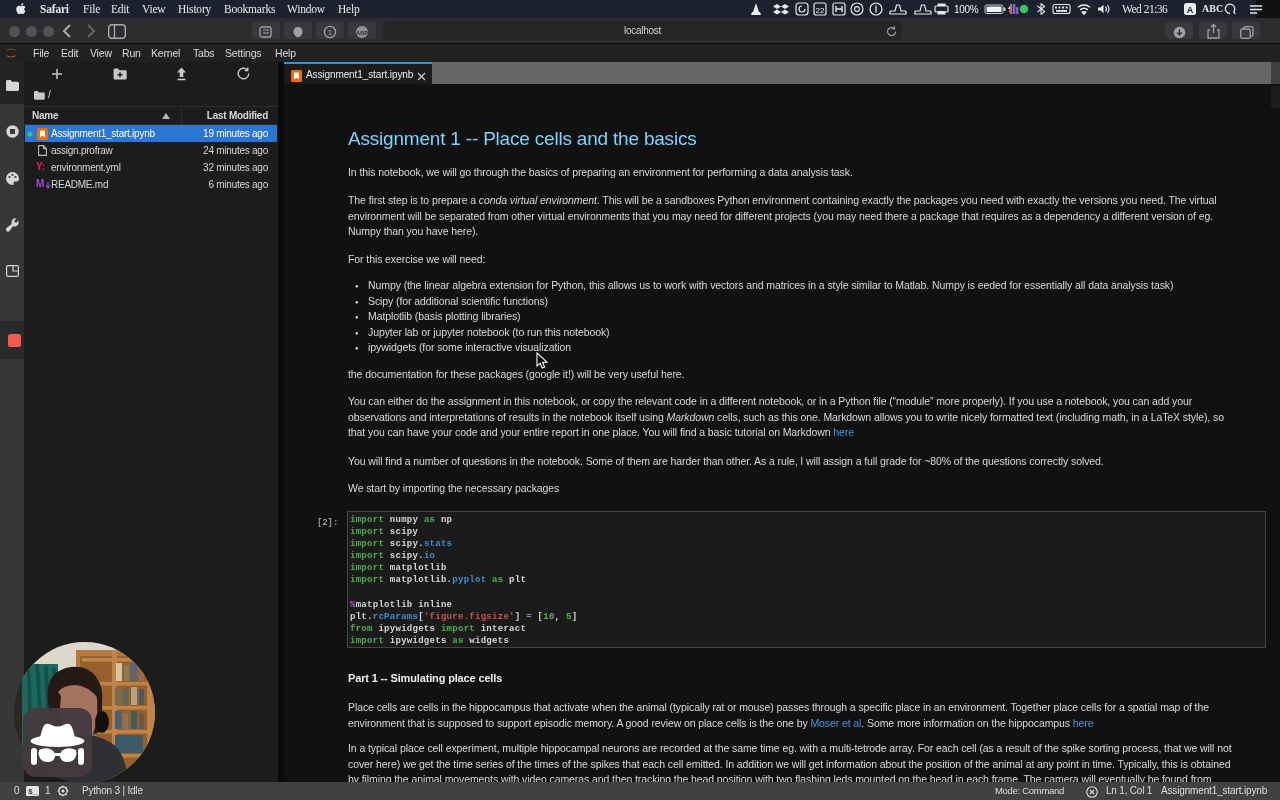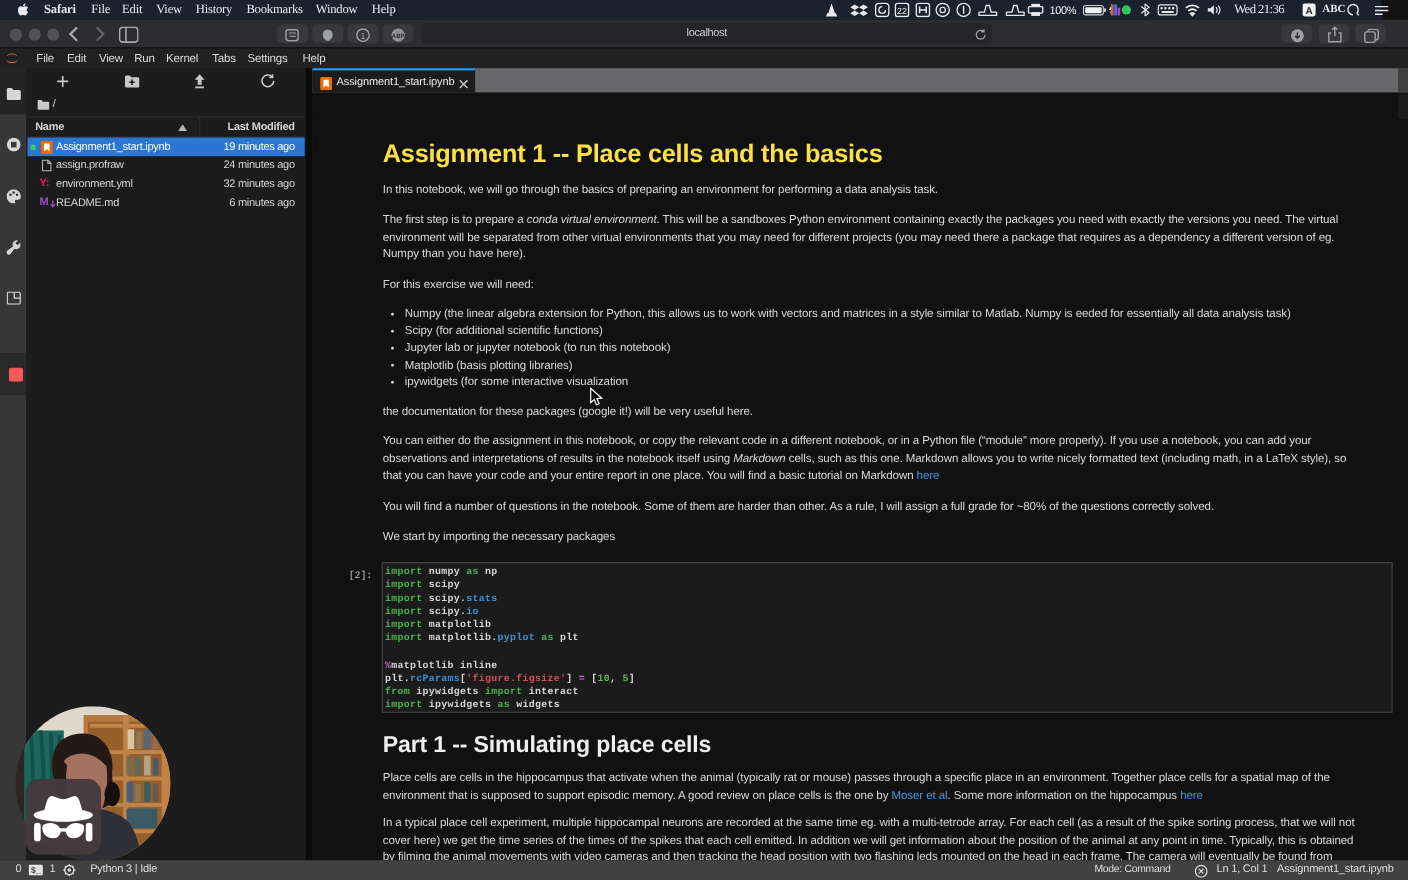--- a/index.html
+++ b/index.html
@@ -20,22 +20,22 @@
 
 #activity { position:absolute; left:0; top:62px; width:24px; height:720px; background:#373737; }
 #filepanel { position:absolute; left:24px; top:62px; width:254px; height:720px; background:#1c1c1c; color:#d6d6d6; font-size:10px; letter-spacing:-0.25px; }
 #divider { position:absolute; left:278px; top:62px; width:6px; height:720px; background:#0b0b0b; }
 #nbpanel { position:absolute; left:284px; top:62px; width:996px; height:720px; background:#111; }
 #tabstrip { position:absolute; left:0; top:0; width:996px; height:22px; background:#67676a; }
 #tab1 { position:absolute; left:0; top:0; width:148px; height:22px; background:#1c1c1c; border-top:2px solid #2196f3; color:#ececec; font-size:10px; letter-spacing:-0.1px; }
 #nbtool { position:absolute; left:0; top:22px; width:996px; height:24px; background:#252525; color:#c4c4c4; border-bottom:1px solid #0e0e0e;margin-top:35px; }
 #content { position:absolute; left:0; top:46px; width:996px; height:674px; background:#111; color:#d9d9d9; font-size:10.5px; line-height:15.5px; letter-spacing:-0.09px; }
 #content .cell { position:absolute; left:64px; white-space:nowrap; }
-#content h1 { font-size:23px; color:#fde047; font-weight:bold; letter-spacing:-0.2px; line-height:26px; }
-#content h2 { font-size:21px; color:#eee; font-weight:bold; letter-spacing:-0.15px; line-height:24px; }
+#content h1 { font-size:19px; color:#7dd3fc; font-weight:normal; letter-spacing:-0.2px; line-height:26px; }
+#content h2 { font-size:11px; color:#eee; font-weight:bold; letter-spacing:-0.15px; line-height:24px; }
 #content a { color:#4595e0; text-decoration:none; }
 #content .li { position:relative; padding-left:20px; }
 #content .li:before { content:"●"; position:absolute; left:7px; font-size:6px; top:1px; }
 #codecell { position:absolute; left:63px; top:403px; width:919px; height:137px; background:#1b1b1b; border:1px solid #454545; }
 #prompt { position:absolute; left:33px; top:408px; color:#c2c2c2; font-family:"Liberation Mono", monospace; font-size:9px; }
 #code { position:absolute; left:66px; top:405.5px; font-family:"Liberation Mono", monospace; font-size:9px; font-weight:bold; letter-spacing:0.28px; line-height:12.15px; color:#d6d6d6; white-space:pre; }
 .kw { color:#4caf50; } .pr { color:#3d8fd1; } .st { color:#c75450; } .op { color:#bf6bd6; } .nm { color:#64b15d; }
 #rstrip { position:absolute; right:0; top:24px; width:9px; height:696px; background:#1d1d1d; }
 
 #statusbar { position:absolute; left:0; top:782px; width:1280px; height:18px; background:#414141; color:#dedede; font-size:10px; letter-spacing:-0.2px; }
@@ -341,22 +341,22 @@
   </div>
   <div id="rstrip"></div>
   <div id="content">
     <h1 class="cell" style="top:17.5px;">Assignment 1 -- Place cells and the basics</h1>
     <p class="cell" style="top:57px;">In this notebook, we will go through the basics of preparing an environment for performing a data analysis task.</p>
     <p class="cell" style="top:85px;">The first step is to prepare a <i>conda virtual environment</i>. This will be a sandboxes Python environment containing exactly the packages you need with exactly the versions you need. The virtual<br>environment will be separated from other virtual environments that you may need for different projects (you may need there a package that requires as a dependency a different version of eg.<br>Numpy than you have here).</p>
     <p class="cell" style="top:144px;">For this exercise we will need:</p>
     <div class="cell" style="top:170px;">
       <div class="li">Numpy (the linear algebra extension for Python, this allows us to work with vectors and matrices in a style similar to Matlab. Numpy is eeded for essentially all data analysis task)</div>
       <div class="li">Scipy (for additional scientific functions)</div>
+      <div class="li">Matplotlib (basis plotting libraries)</div>
       <div class="li">Jupyter lab or jupyter notebook (to run this notebook)</div>
-      <div class="li">Matplotlib (basis plotting libraries)</div>
       <div class="li">ipywidgets (for some interactive visualization</div>
     </div>
     <p class="cell" style="top:258.5px;">the documentation for these packages (google it!) will be very useful here.</p>
     <p class="cell" style="top:286px;">You can either do the assignment in this notebook, or copy the relevant code in a different notebook, or in a Python file (“module” more properly). If you use a notebook, you can add your<br>observations and interpretations of results in the notebook itself using <i>Markdown</i> cells, such as this one. Markdown allows you to write nicely formatted text (including math, in a LaTeX style), so<br>that you can have your code and your entire report in one place. You will find a basic tutorial on Markdown <a href="#h">here</a></p>
     <p class="cell" style="top:345.5px;">You will find a number of questions in the notebook. Some of them are harder than other. As a rule, I will assign a full grade for ~80% of the questions correctly solved.</p>
     <p class="cell" style="top:373px;">We start by importing the necessary packages</p>
     <div id="codecell"></div>
     <div id="prompt">[2]:</div>
     <div id="code"><span class="kw">import</span> numpy <span class="kw">as</span> np
 <span class="kw">import</span> scipy

